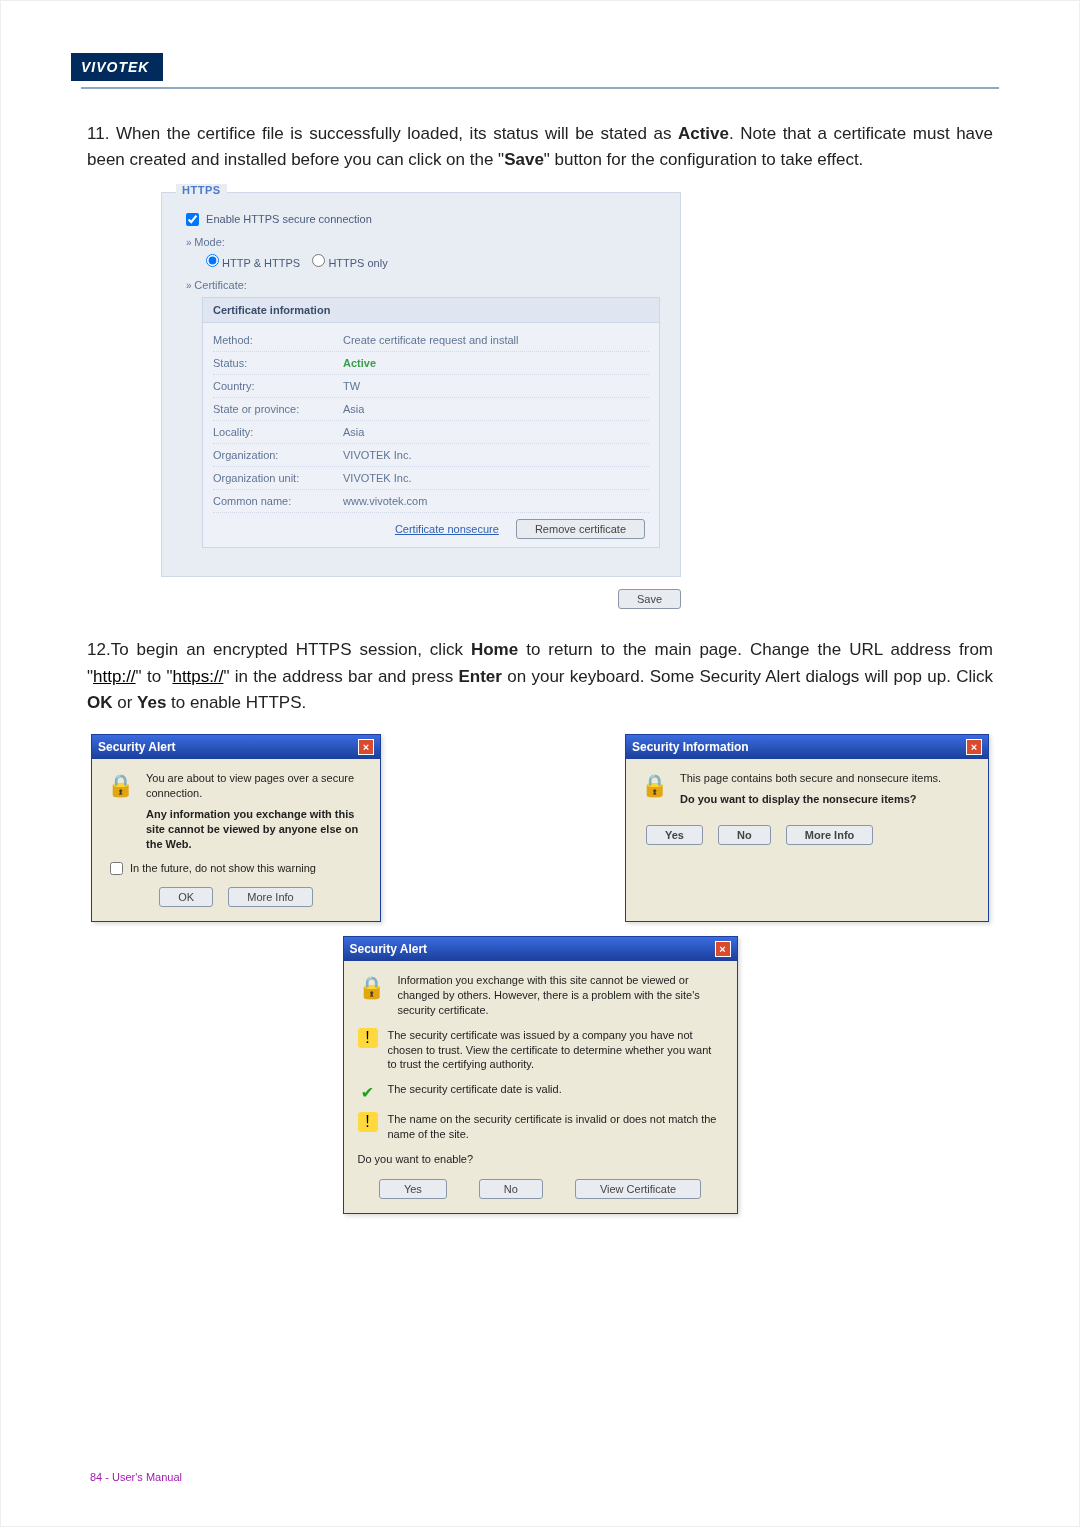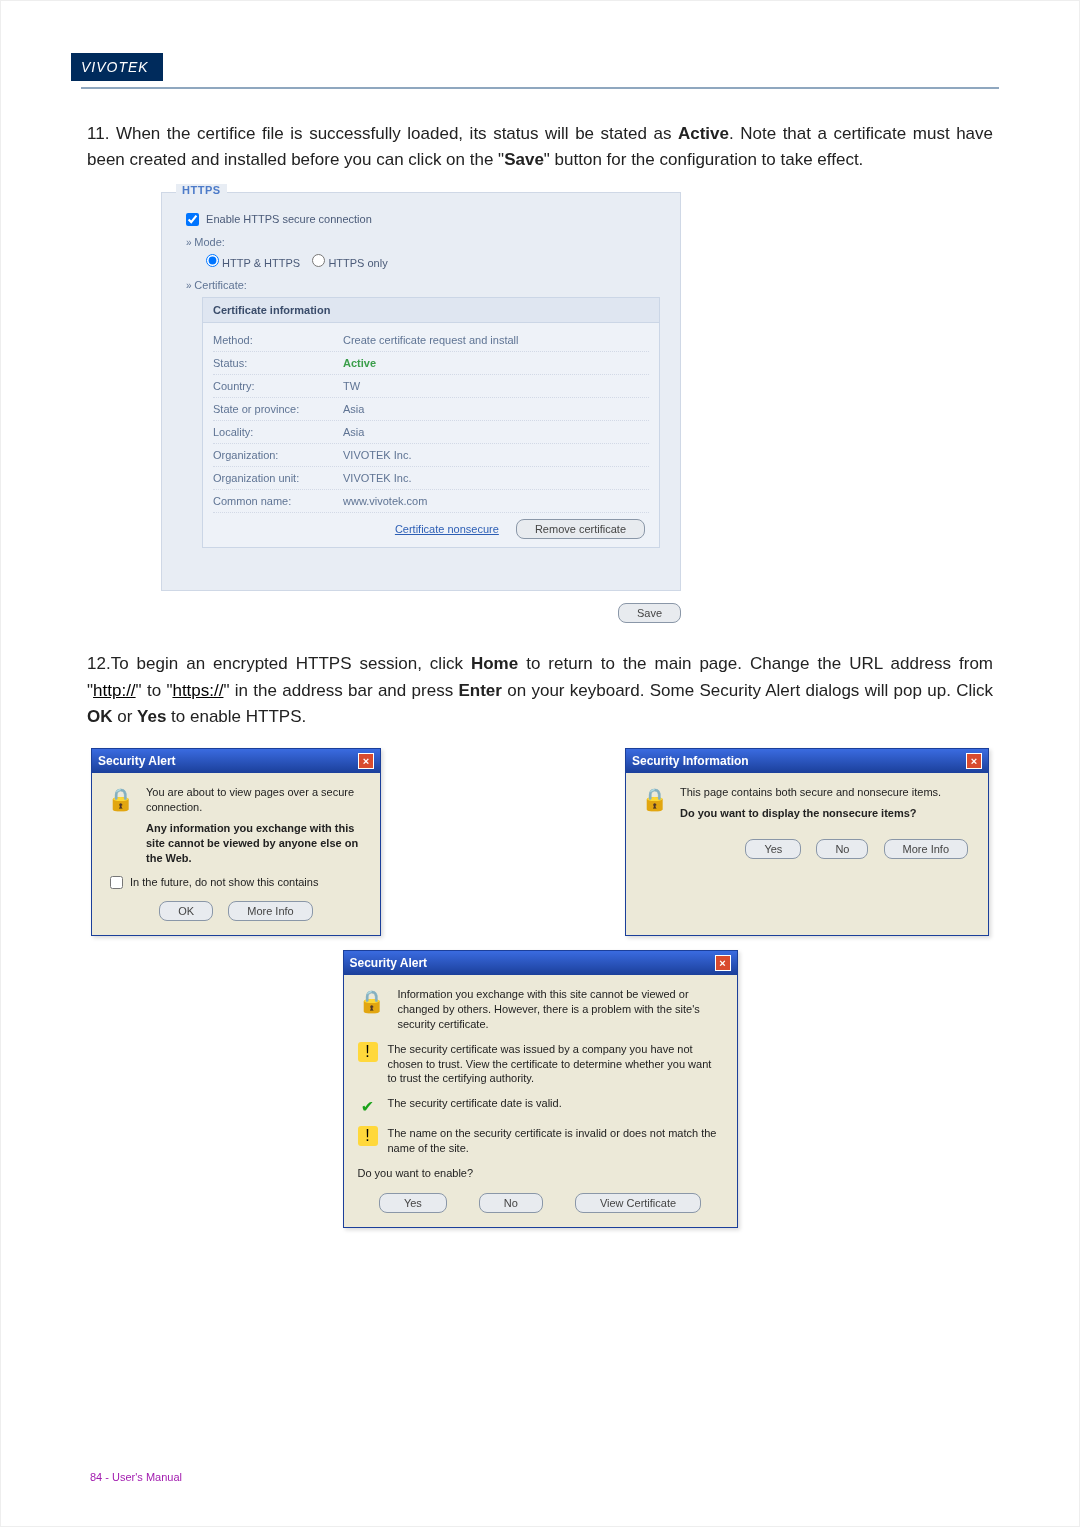--- a/index.html
+++ b/index.html
@@ -21,21 +21,21 @@
   .brand-bar {
     height: 36px;
     display: flex;
     align-items: center;
     padding-left: 0px;
   }
   .brand-inner {
     background: #002b5c;
     color: #fff;
     font-style: italic;
-    font-weight: normal;
+    font-weight: bold;
     font-size: 14px;
     letter-spacing: 1px;
     padding: 6px 14px 6px 10px;
     display: inline-block;
     margin-left: -10px;
     margin-right: auto;
     margin-bottom: 4px;
   }
   .brand-rule {
     border: 0;
@@ -53,21 +53,21 @@
   .link-blue { color: #000000; text-decoration: underline; }
   .bold { font-weight: bold; }
 
   
   .https-panel {
     width: 520px;
     margin: 10px 0 10px 80px;
     border: 1px solid #cfd8e6;
     position: relative;
     background: #e8edf4;
-    padding: 14px 20px 42px 24px;
+    padding: 14px 20px 28px 24px;
     font-size: 11px;
     color: #4a5a78;
   }
   .https-panel .legend {
     position: absolute;
     top: -9px;
     left: 14px;
     background: #e8edf4;
     padding: 0 6px;
     color: #4d7bc9;
@@ -102,21 +102,21 @@
   .cert-row:last-of-type { border-bottom: none; }
   .cert-key { width: 130px; color: #5f7494; }
   .cert-val { color: #5f7494; }
   .cert-val.active { color: #3a9e4a; font-weight: bold; }
   .cert-actions { text-align: right; padding: 6px 4px 2px 0; }
   .link-action { color: #2d5fb5; text-decoration: underline; margin-right: 14px; cursor: pointer; }
   .xp-btn {
     display: inline-block;
     background: #e8ebef;
     border: 1px solid #8a97a8;
-    border-radius: 8px;
+    border-radius: 3px;
     padding: 3px 18px;
     font-size: 11px;
     color: #444;
     cursor: pointer;
   }
   .save-row {
     width: 520px;
     margin: 12px 0 28px 80px;
     text-align: right;
   }
@@ -288,21 +288,21 @@
       <div class="content">
         <div class="ico-line">
           <div class="ico lock-info">🔒</div>
           <div>
             <p>You are about to view pages over a secure connection.</p>
             <p class="sub">Any information you exchange with this site cannot be viewed by anyone else on the Web.</p>
           </div>
         </div>
         <div style="margin:10px 0 0 4px;">
           <input type="checkbox" class="cb" style="">
-          <span>In the future, do not show this contains</span>
+          <span>In the future, do not show this warning</span>
         </div>
         <div class="btns">
           <span class="xp-btn">OK</span>
           <span class="xp-btn">More Info</span>
         </div>
       </div>
     </div>
 
     <div class="xpdlg dlg2">
       <div class="titlebar">
@@ -310,21 +310,21 @@
         <span class="close">×</span>
       </div>
       <div class="content">
         <div class="ico-line">
           <div class="ico lock-warn">🔒</div>
           <div>
             <p>This page contains both secure and nonsecure items.</p>
             <p class="sub">Do you want to display the nonsecure items?</p>
           </div>
         </div>
-        <div class="btns" style="text-align:right; margin-top:18px;">
+        <div class="btns" style="text-align:left; margin-top:18px;font-weight:bold;">
           <span class="xp-btn">Yes</span>
           <span class="xp-btn">No</span>
           <span class="xp-btn">More Info</span>
         </div>
       </div>
     </div>
   </div>
 
   <div class="xpdlg dlg3">
     <div class="titlebar">

